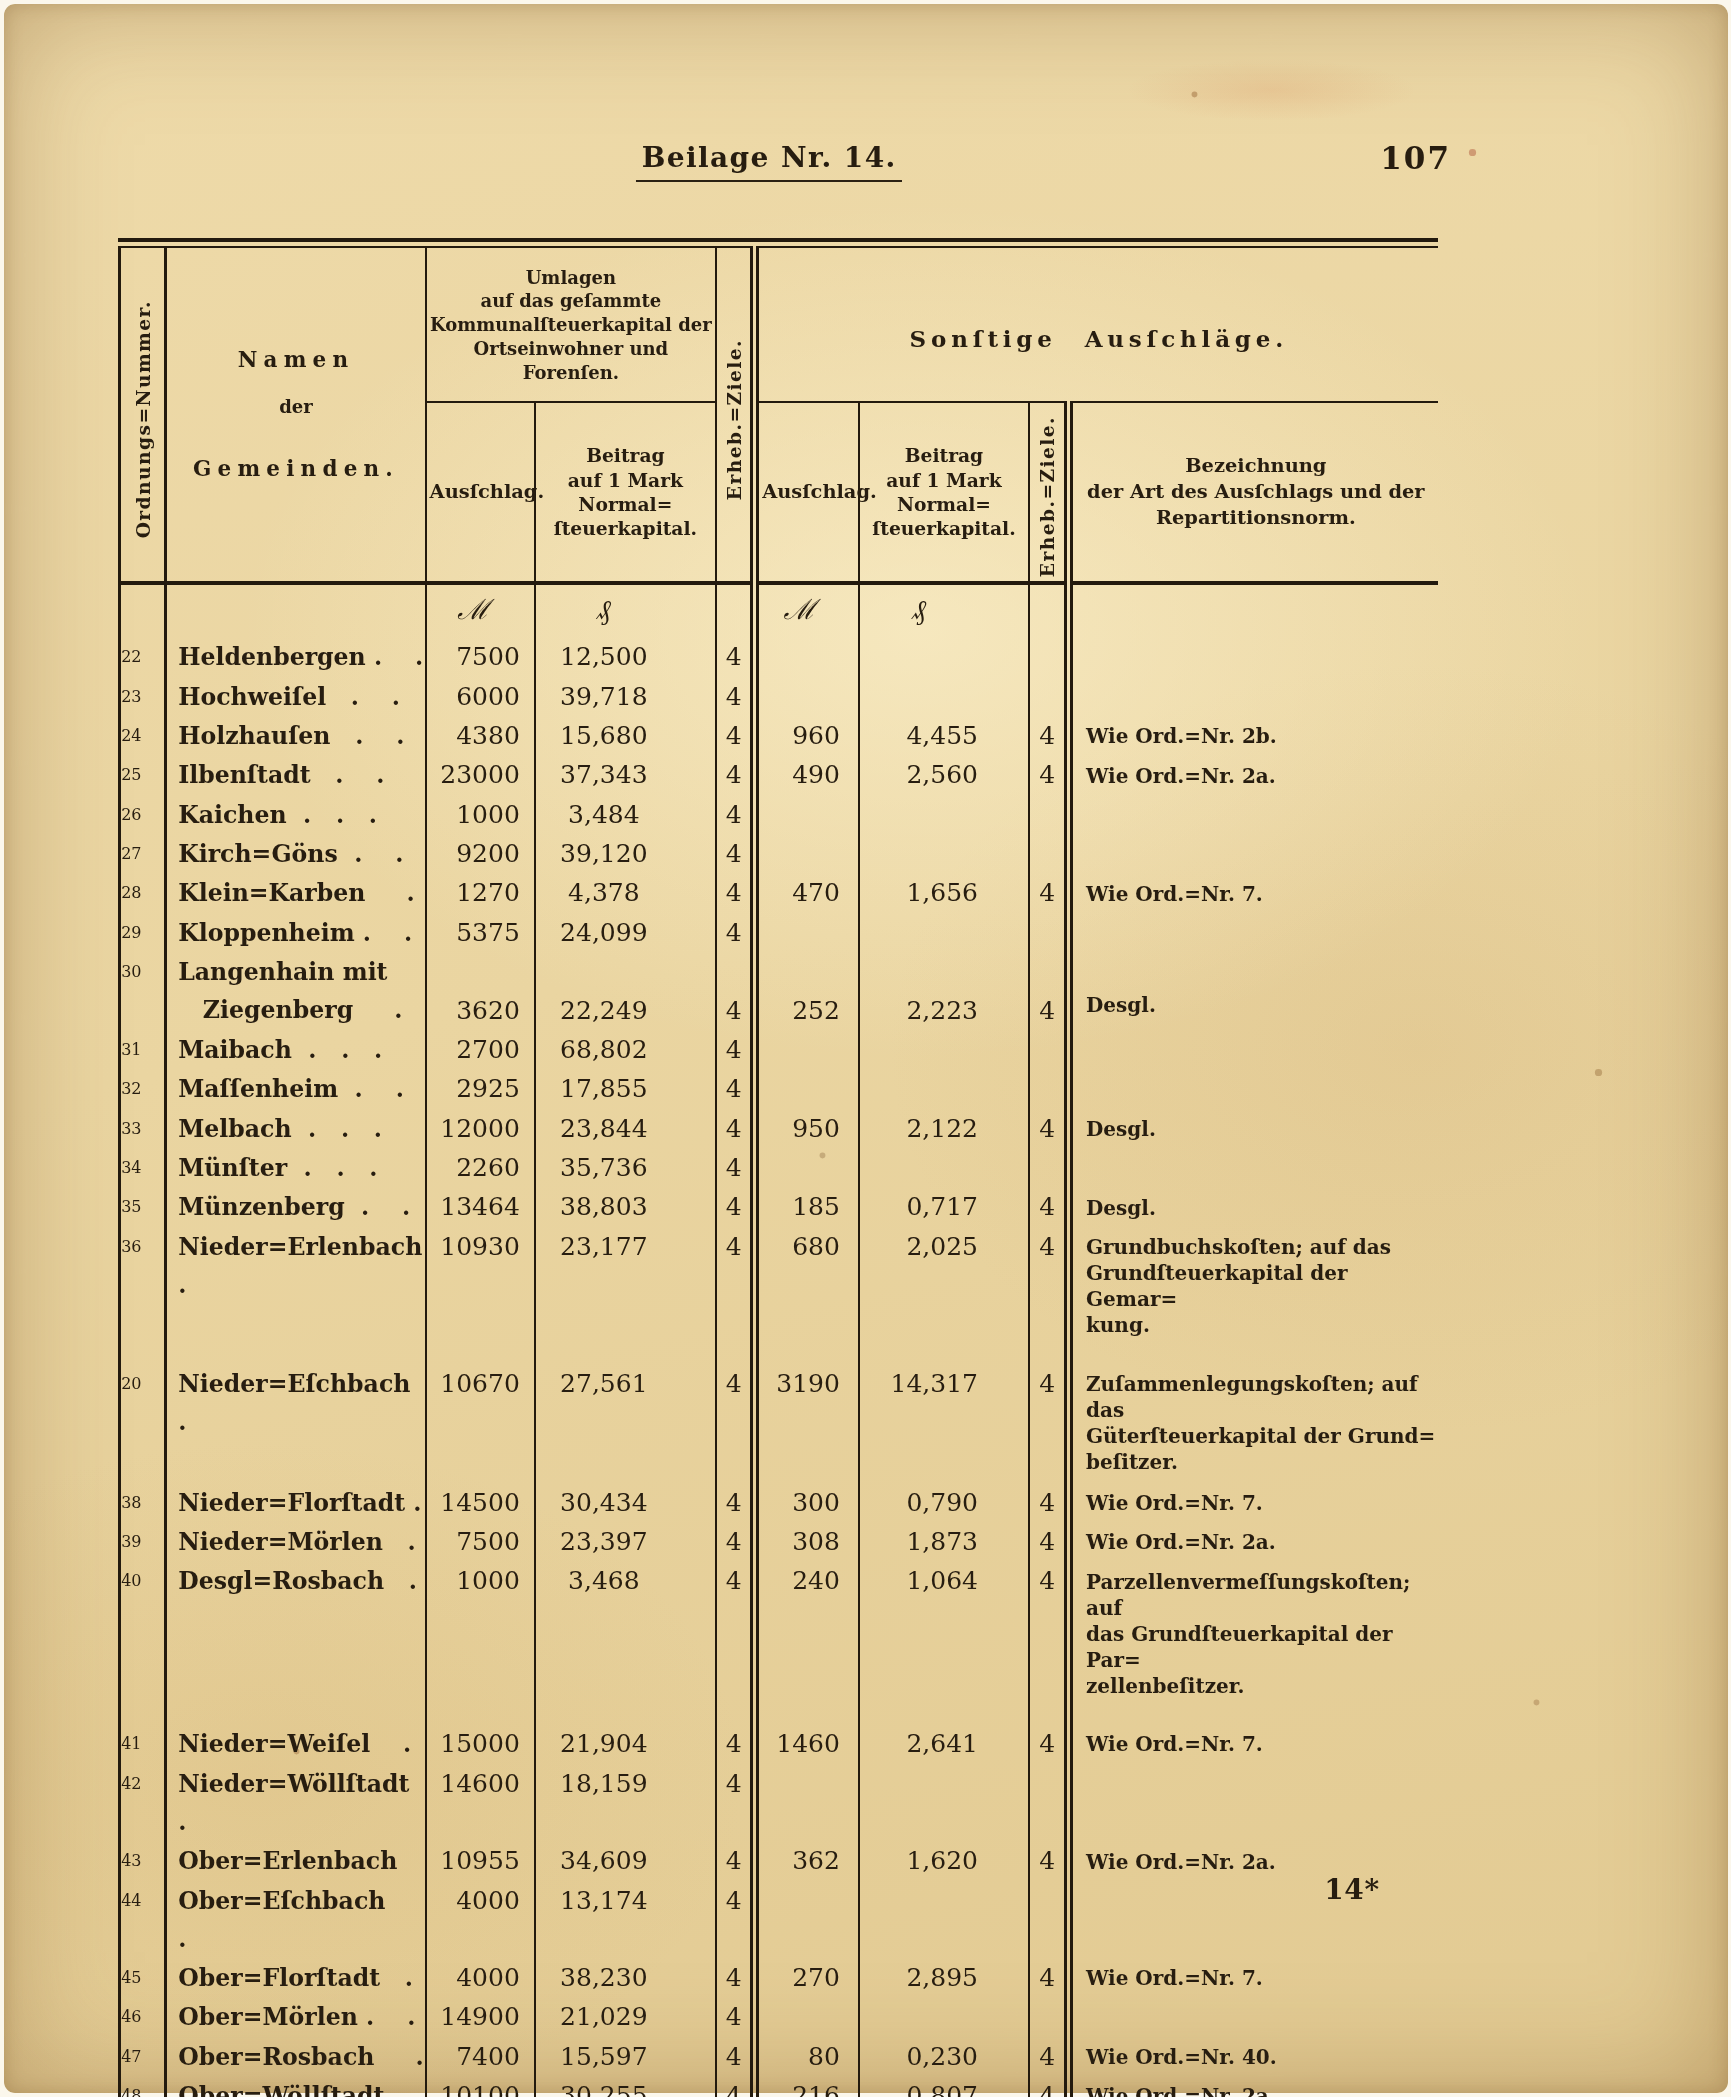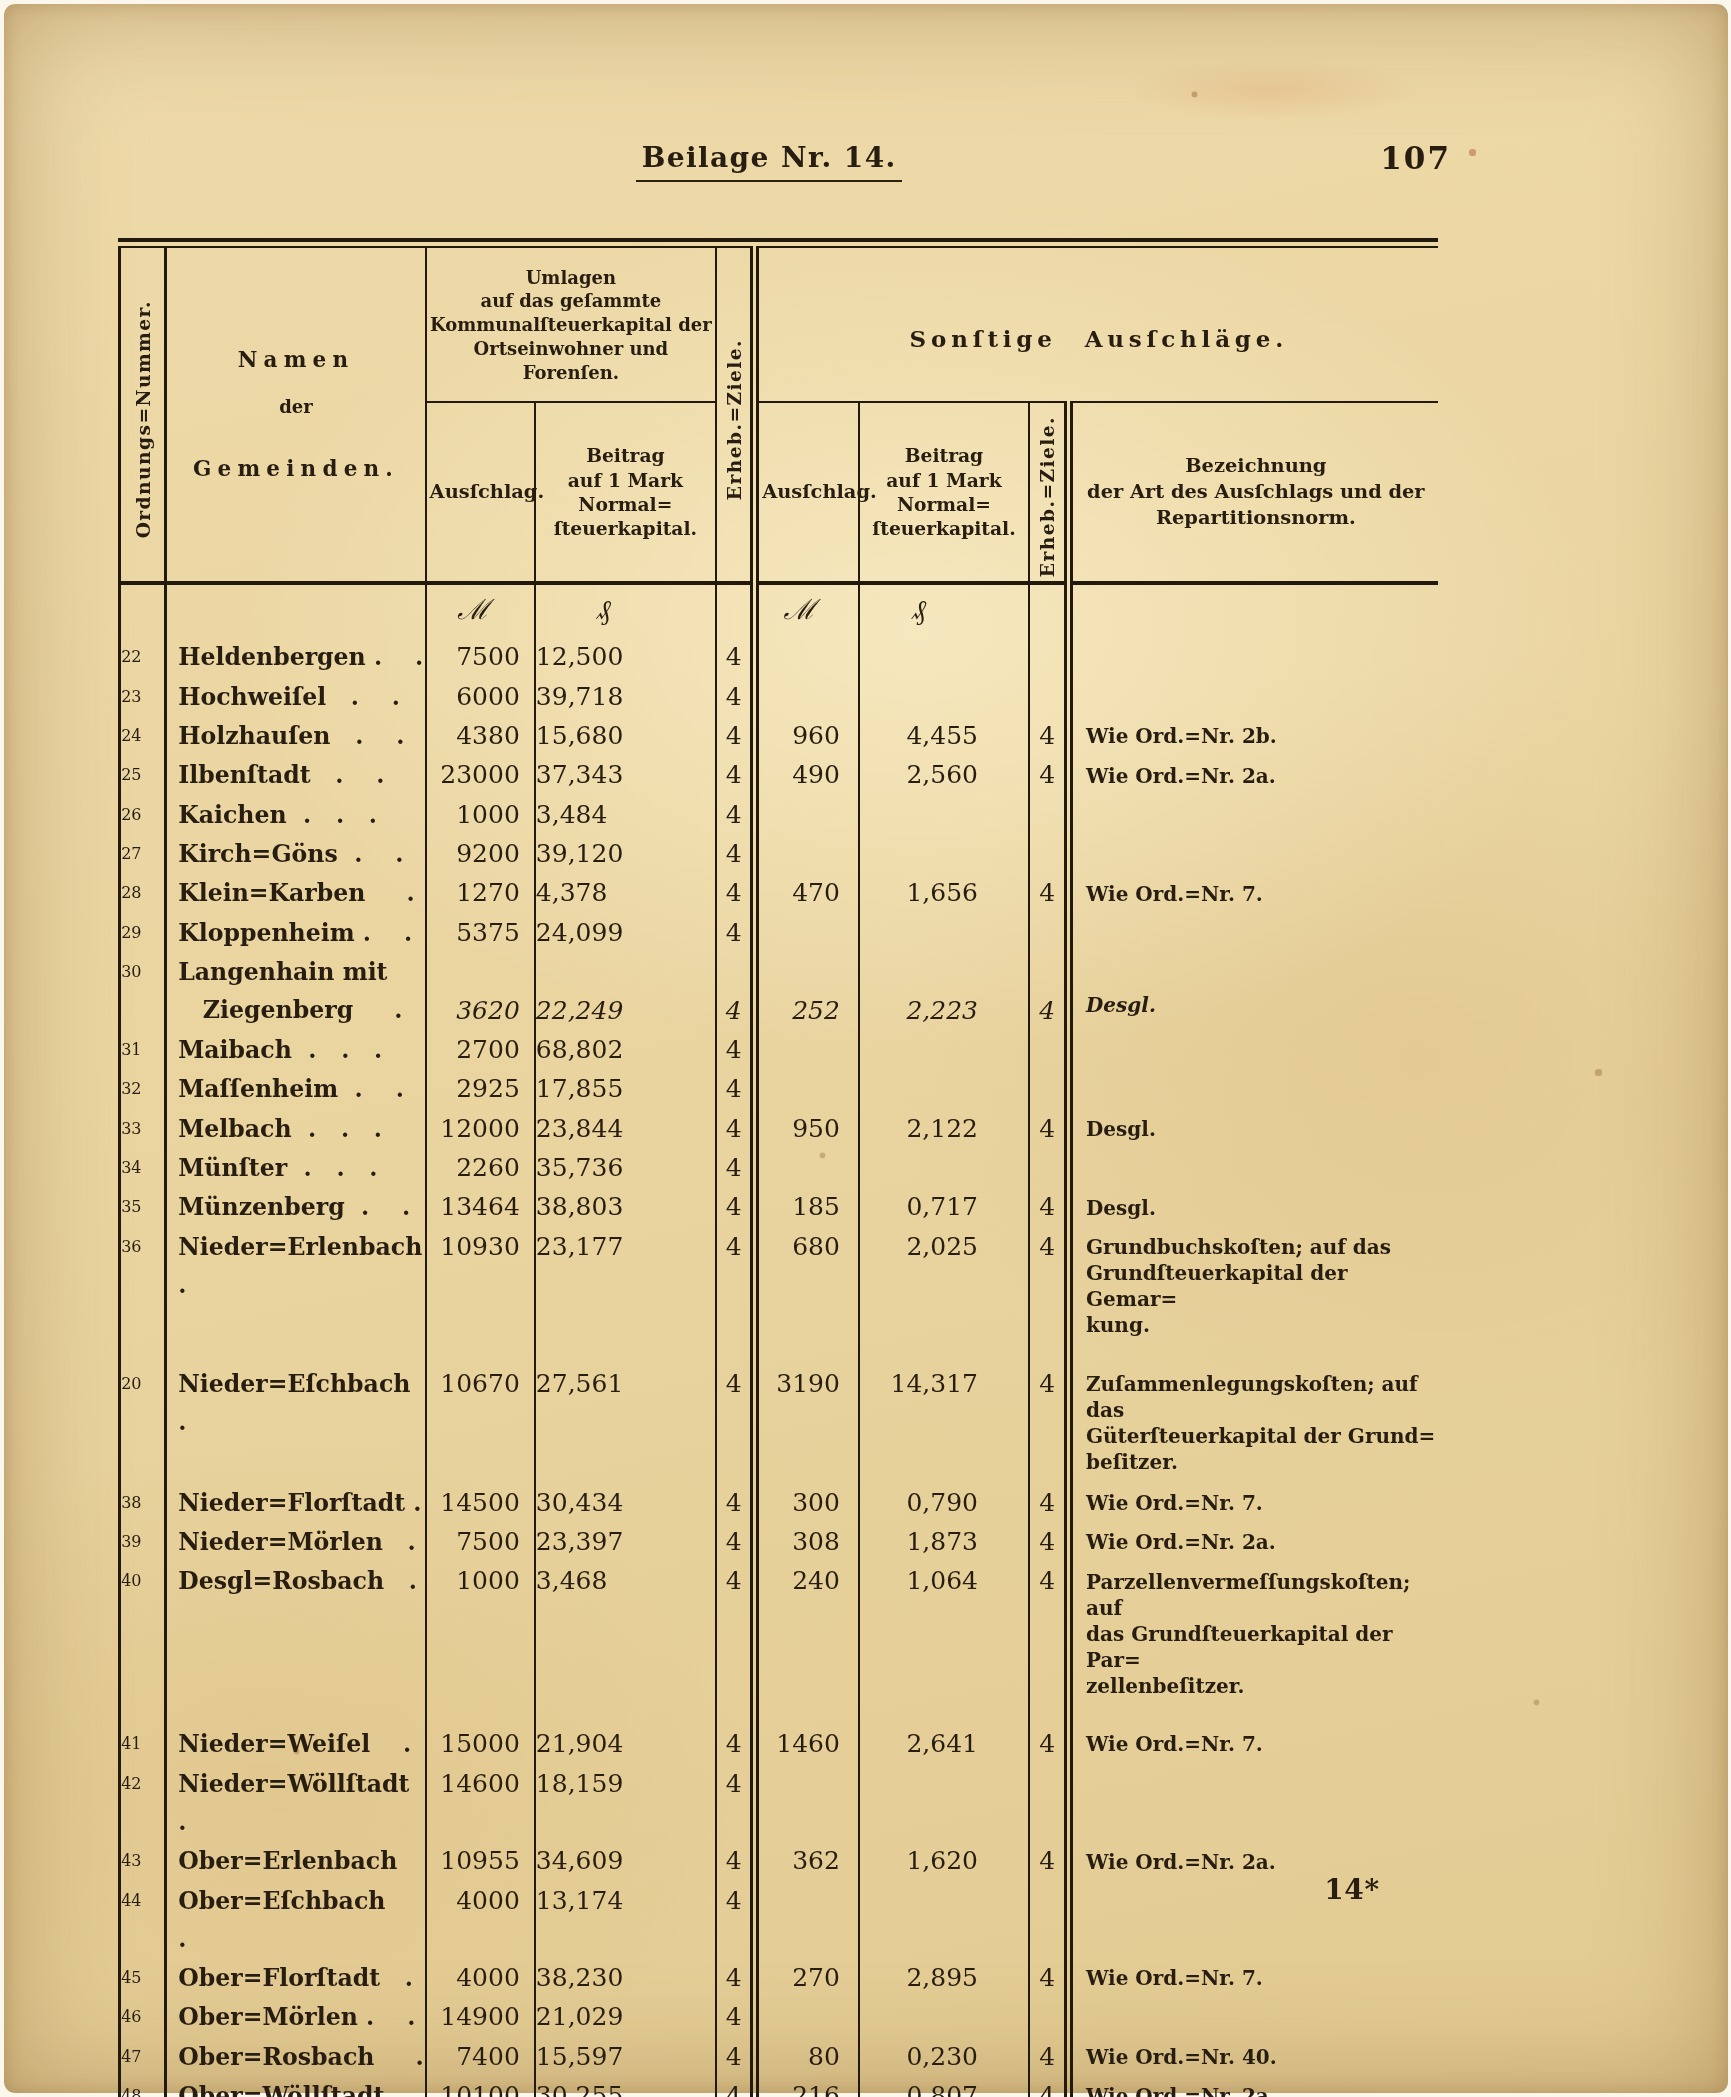--- a/index.html
+++ b/index.html
@@ -72,28 +72,28 @@
   .nm1, .nm3 { font-size: 21.5px; letter-spacing: 6.2px; }
   .nm2 { font-size: 18px; margin: 11px 0 26px; }
 
   tbody td { font-size: 25px; line-height: 38px; padding: 0.7px 0; vertical-align: top; overflow: hidden; }
   tr.units td { height: 55px; }
   td.u { text-align: center; font-style: italic; font-size: 28px; line-height: 50px; }
 
   .c-ord  { text-align: left; border-right: 3.5px solid #231a0e; font-size: 16px; }
   .c-name { text-align: left; padding-left: 11px; white-space: pre-wrap; font-weight: bold; font-size: 23.6px; border-right: 2.1px solid #231a0e; }
   .c-a1   { text-align: right; padding-right: 14px; border-right: 2.1px solid #231a0e; }
-  .c-b1   { text-align: left; padding-right: 43px; border-right: 2.1px solid #231a0e; }
+  .c-b1   { text-align: center; padding-right: 43px; border-right: 2.1px solid #231a0e; }
   .c-z1   { text-align: center; border-right: 9.7px double #231a0e; }
   .c-a2   { text-align: right; padding-right: 18px; border-right: 2.1px solid #231a0e; }
   .c-b2   { text-align: right; padding-right: 50px; border-right: 2.1px solid #231a0e; }
   .c-z2   { text-align: center; border-right: 9.7px double #231a0e; }
   .c-bez  { text-align: left; padding-left: 12.5px; white-space: pre-wrap; font-weight: bold; font-size: 20px; line-height: 26px; padding-top: 7px; }
 
-  tr.nums-low td:not(.c-ord):not(.c-name) { padding-top: 39px; font-style: italic; }
+  tr.nums-low td:not(.c-ord):not(.c-name) { padding-top: 39px; }
   tr.nums-low td.c-bez { padding-top: 44px; }
   tr.gap-top td { padding-top: 26px; }
   tr.gap-top td.c-bez { padding-top: 32px; }
   tr.gap-top-sm td { padding-top: 8.3px; }
   tr.gap-top-sm td.c-bez { padding-top: 14.5px; }
 
   .footmark { position: absolute; top: 1869px; left: 1320px; font-size: 28px; font-weight: bold; letter-spacing: 0.7px; }
 </style>
 </head>
 <body>

